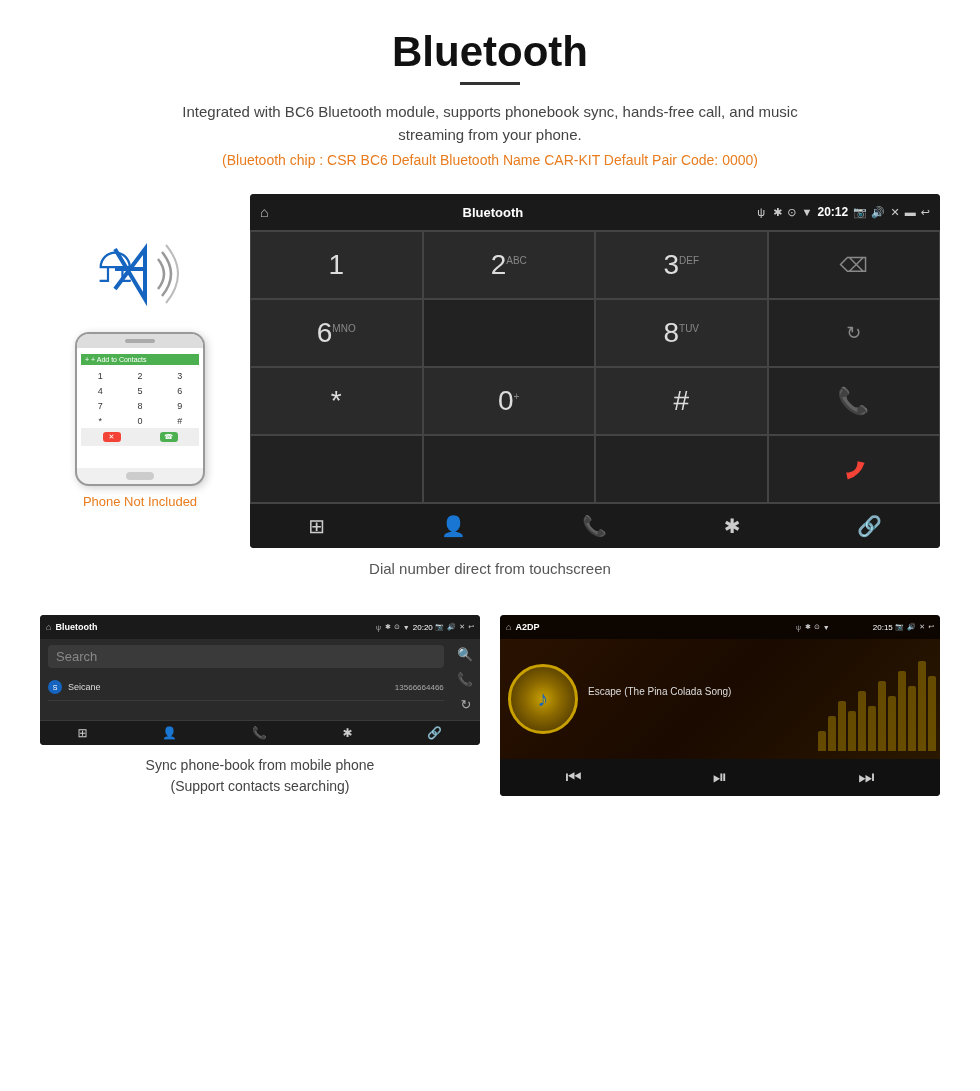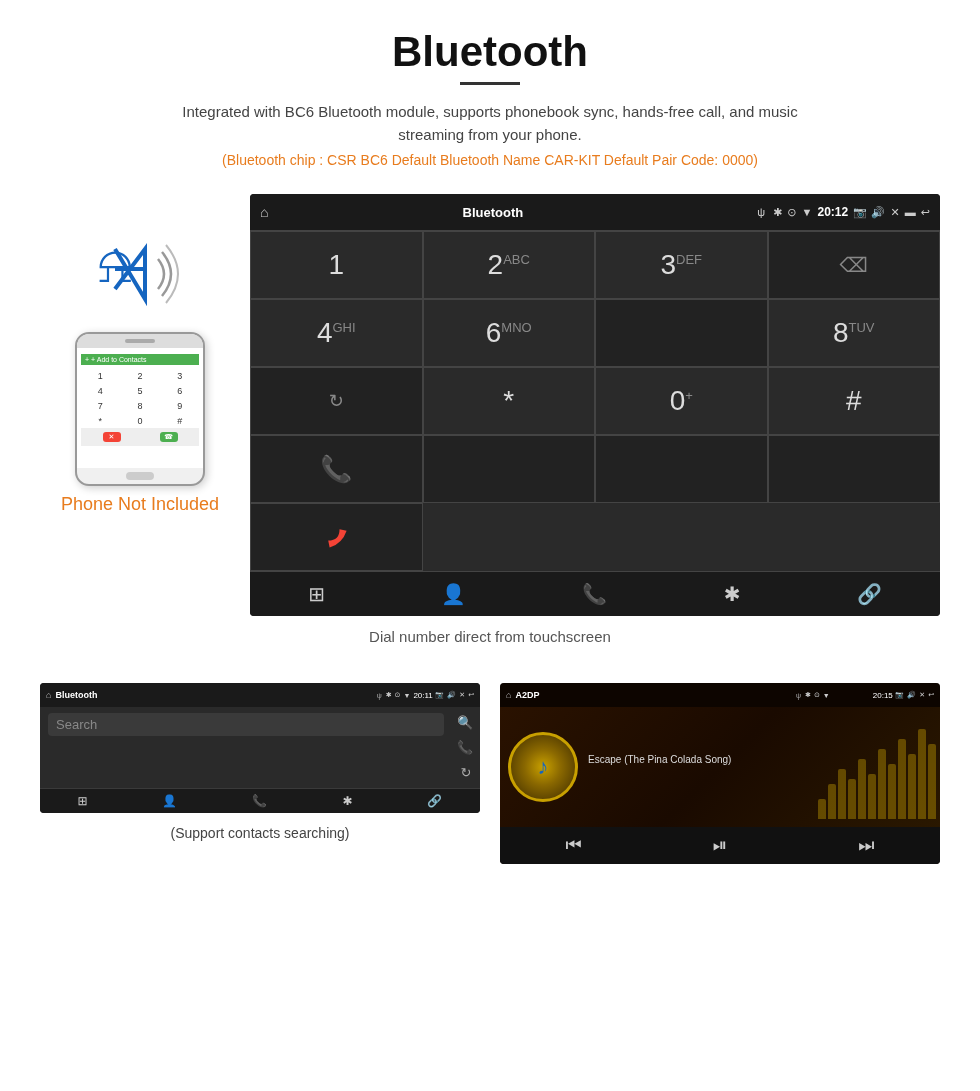--- a/index.html
+++ b/index.html
@@ -132,21 +132,21 @@
     .phone-btn.red { background: #f44336; color: #fff; }
     .phone-btn.green { background: #4CAF50; color: #fff; }
     .phone-home-btn {
       width: 28px;
       height: 8px;
       background: #ccc;
       border-radius: 4px;
       margin: 4px auto;
     }
     .phone-not-included {
-      font-size: 18px;
+      font-size: 13px;
       color: #e87c1e;
       margin-top: 8px;
       text-align: center;
     }
 
     
     .car-screen {
       flex: 1;
       background: #2a2a2a;
       border-radius: 4px;
@@ -182,21 +182,21 @@
       cursor: pointer;
       background: #2a2a2a;
     }
     .dial-cell.empty { background: #222; cursor: default; }
     .dial-number {
       font-size: 28px;
       color: #ddd;
       font-weight: 300;
     }
     .dial-letters {
-      font-size: 13px;
+      font-size: 10px;
       color: #888;
       vertical-align: super;
     }
     .dial-delete { font-size: 20px; color: #888; }
     .dial-refresh { font-size: 18px; color: #888; }
     .dial-call-green { font-size: 26px; color: #4CAF50; }
 
     
     .car-nav-bar {
       background: #1a1a1a;
@@ -438,23 +438,20 @@
           <span class="dial-number">2<span class="dial-letters">ABC</span></span>
         </div>
       <div class="dial-cell">
           <span class="dial-number">3<span class="dial-letters">DEF</span></span>
         </div>
       <div class="dial-cell empty">
           <span class="dial-delete">⌫</span>
         </div>
 
       <div class="dial-cell">
-          <span class="dial-number">4<span class="dial-letters">GHI</span></span>
-        </div>
-      <div class="dial-cell">
           <span class="dial-number">6<span class="dial-letters">MNO</span></span>
         </div>
       <div class="dial-cell empty"></div>
 
       <div class="dial-cell">
           <span class="dial-number">8<span class="dial-letters">TUV</span></span>
         </div>
       <div class="dial-cell empty">
           <span class="dial-refresh">↻</span>
         </div>
@@ -499,50 +496,58 @@
   <div class="bottom-panel">
     <div class="mini-car-screen">
       <div class="mini-status-bar">
         <span style="font-size:9px;color:#ccc;">⌂</span>
         <span class="mini-status-title">Bluetooth</span>
         <span style="font-size:7px;color:#aaa;">ψ</span>
         <div class="mini-status-icons">
           <span class="mini-status-icon">✱</span>
           <span class="mini-status-icon">⊙</span>
           <span class="mini-status-icon">▼</span>
-          <span class="mini-status-time">20:11</span>
+          <span class="mini-status-time">20:20</span>
           <span class="mini-status-icon">📷</span>
           <span class="mini-status-icon">🔊</span>
           <span class="mini-status-icon">✕</span>
           <span class="mini-status-icon">↩</span>
         </div>
       </div>
 
       <div style="display:flex;">
         <div style="flex:1;">
           <div class="mini-search-bar">
             <span style="color:#888;font-size:13px;">Search</span>
+          </div>
+          <div class="contact-list">
+            <div class="contact-row">
+              <div class="contact-letter">S</div>
+              <span class="contact-name">Seicane</span>
+              <span class="contact-number">13566664466</span>
+            </div>
           </div>
         </div>
         <div style="display:flex;flex-direction:column;gap:10px;padding:8px 6px;align-items:center;">
           <span style="font-size:13px;color:#aaa;">🔍</span>
           <span style="font-size:13px;color:#aaa;">📞</span>
           <span style="font-size:13px;color:#aaa;">↻</span>
         </div>
       </div>
 
       <div class="mini-nav-bar">
         <span class="mini-nav-icon">⊞</span>
         <span class="mini-nav-icon" style="color:#e87c1e;">👤</span>
         <span class="mini-nav-icon">📞</span>
         <span class="mini-nav-icon">✱</span>
         <span class="mini-nav-icon">🔗</span>
       </div>
     </div>
     <div class="panel-caption">
+      <div>Sync phone-book from mobile phone</div>
       <div>(Support contacts searching)</div>
     </div>
   </div>
 
   <div class="bottom-panel">
     <div class="music-screen">
       <div class="music-status-bar">
         <span style="font-size:9px;color:#ccc;">⌂</span>
         <span style="font-size:9px;color:#fff;font-weight:bold;flex:1;">A2DP</span>
         <span style="font-size:7px;color:#aaa;">ψ</span>

